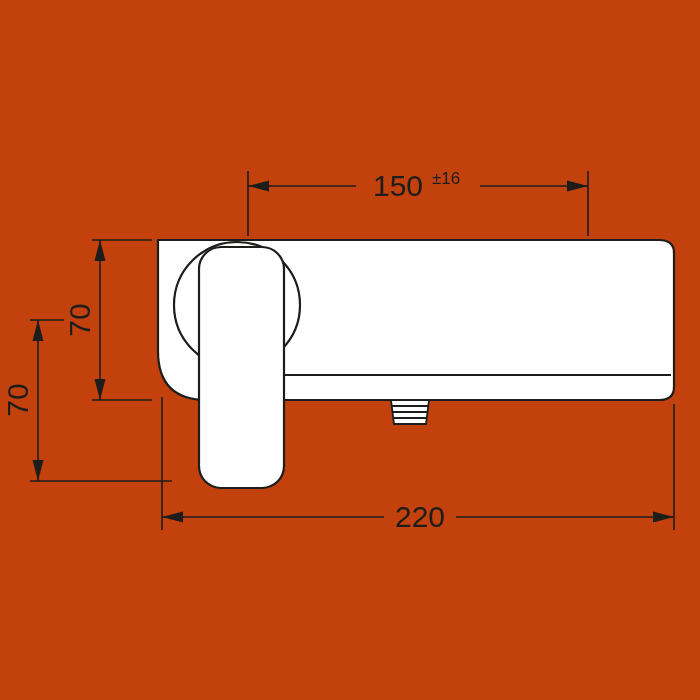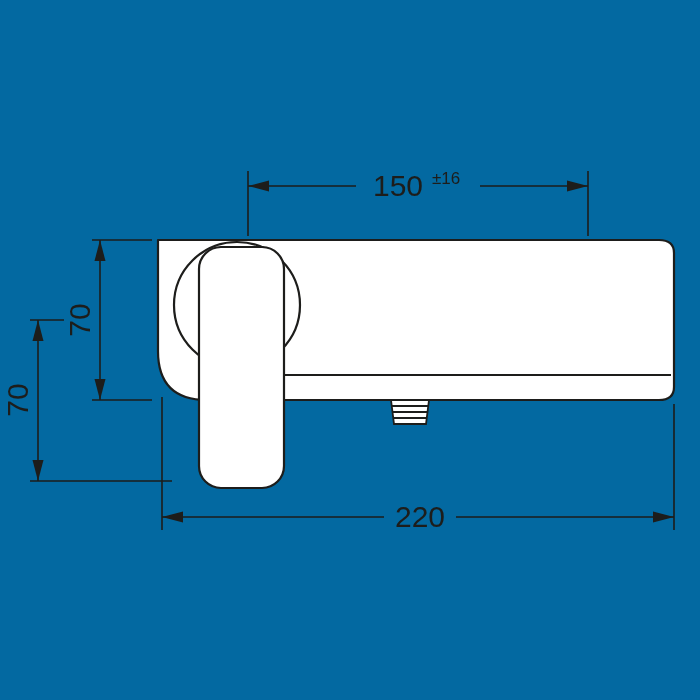--- a/index.html
+++ b/index.html
@@ -3,21 +3,21 @@
 <meta charset="utf-8">
 <style>
   html, body {
     margin: 0;
     padding: 0;
     background: #ffffff;
   }
   .canvas {
     width: 700px;
     height: 700px;
-    background: #0369a1;
+    background: #c2410c;
     position: relative;
     font-family: "Liberation Sans", sans-serif;
   }
   svg { display: block; }
   .fixture {
     fill: #ffffff;
     stroke: #1d1d1b;
     stroke-width: 2.2;
     stroke-linejoin: round;
   }

